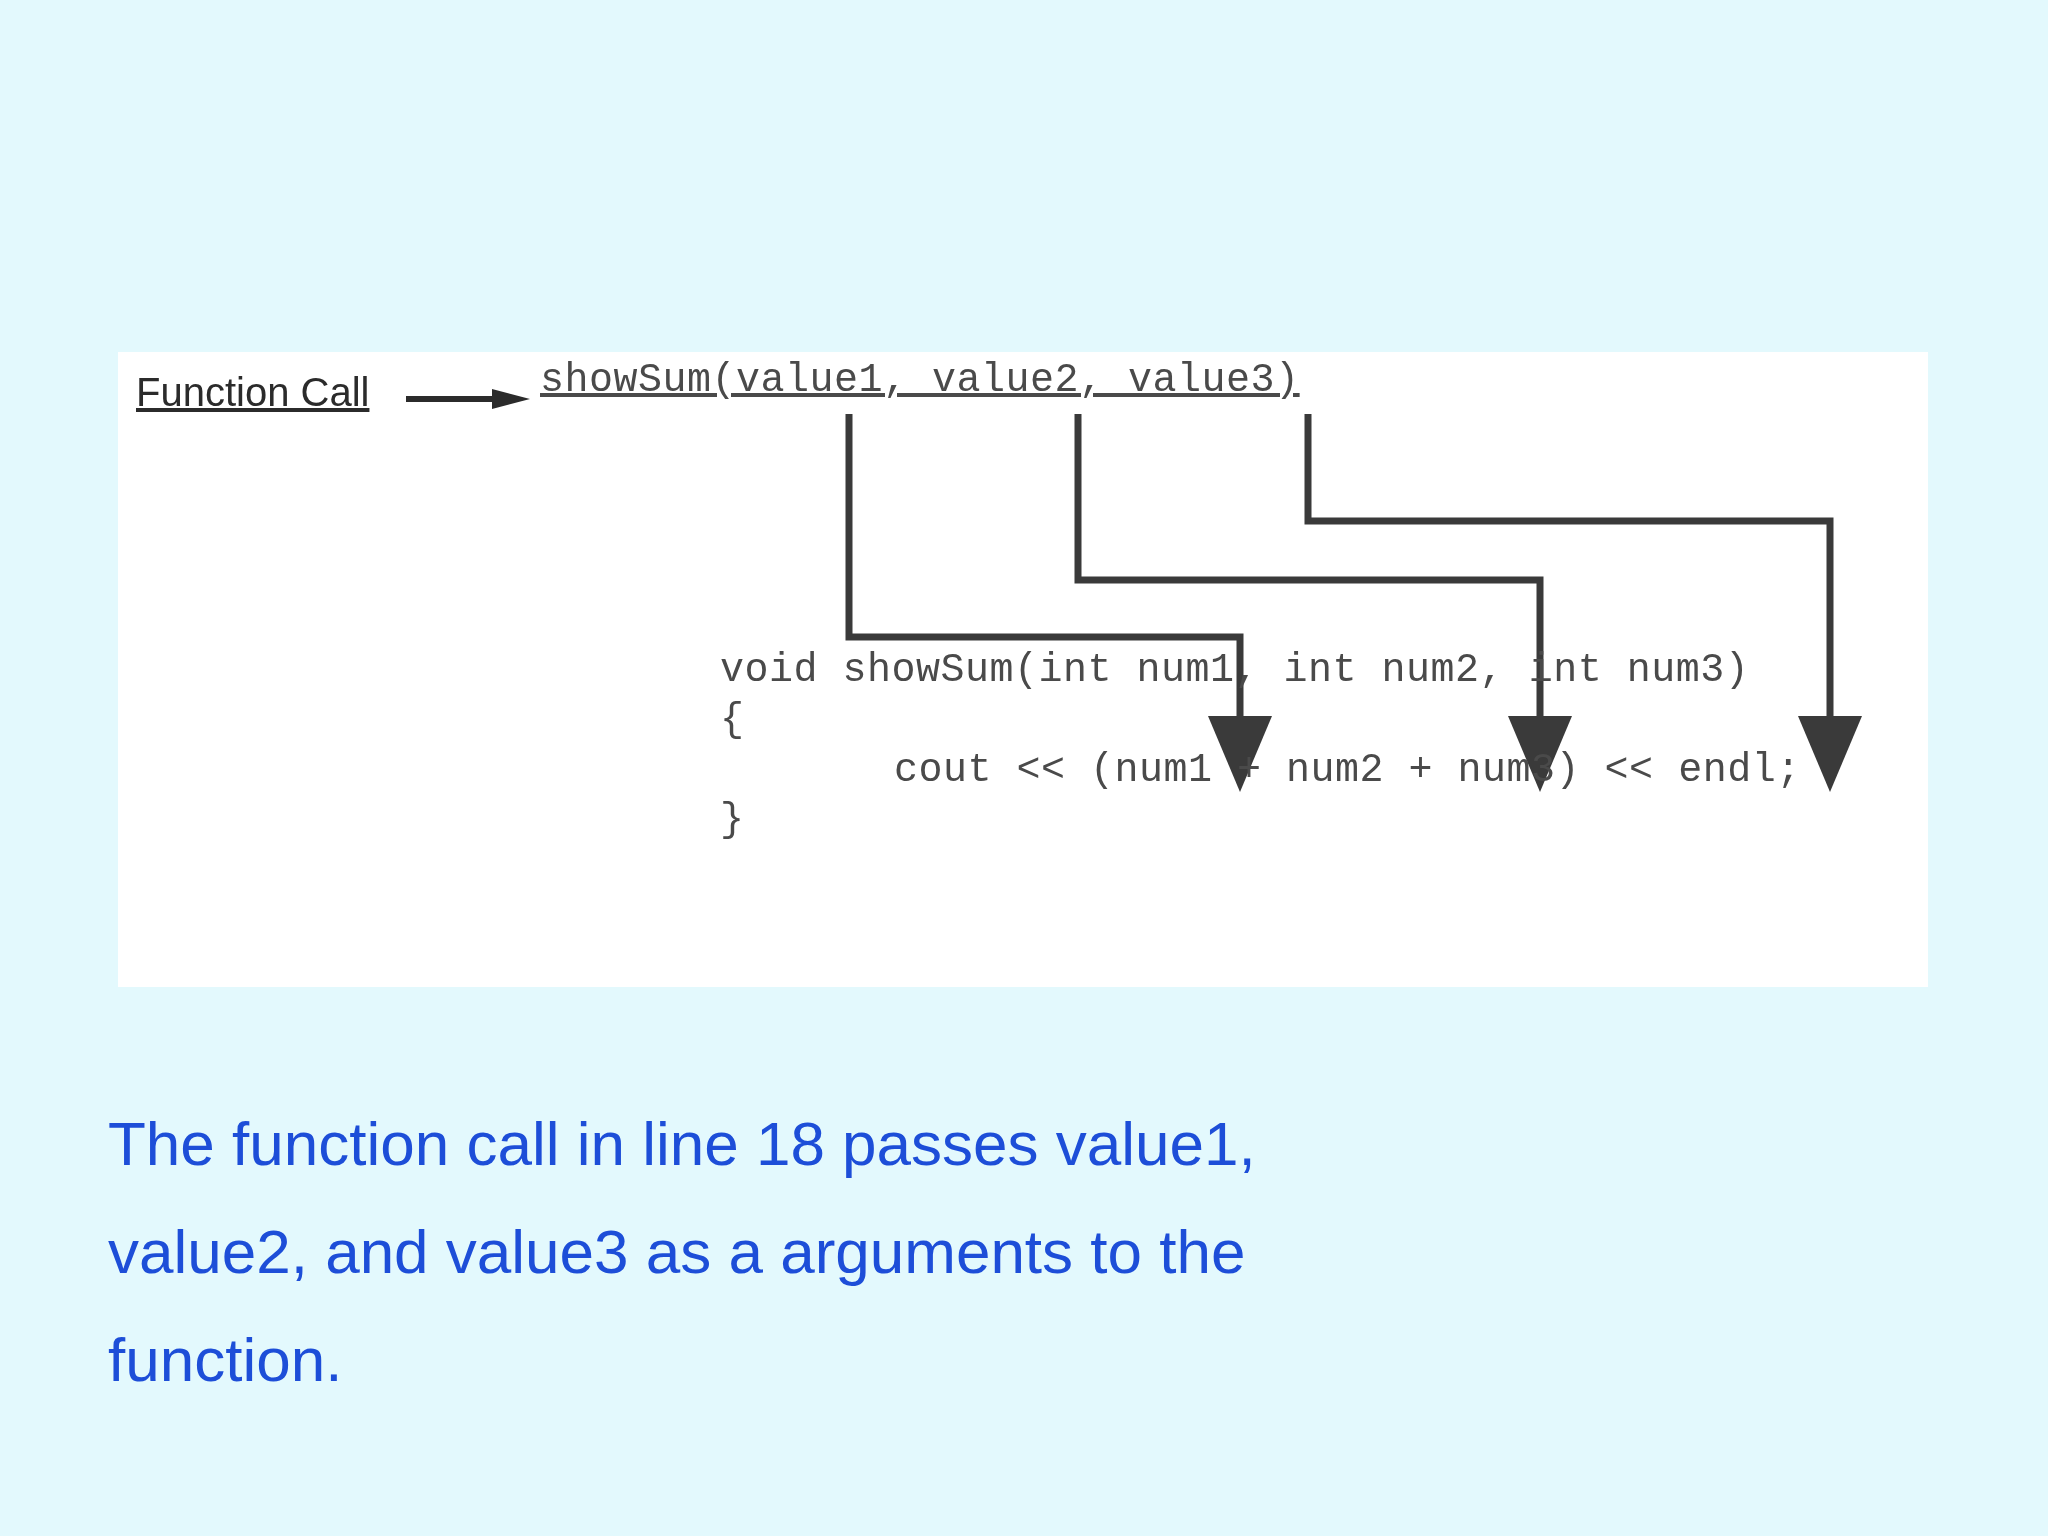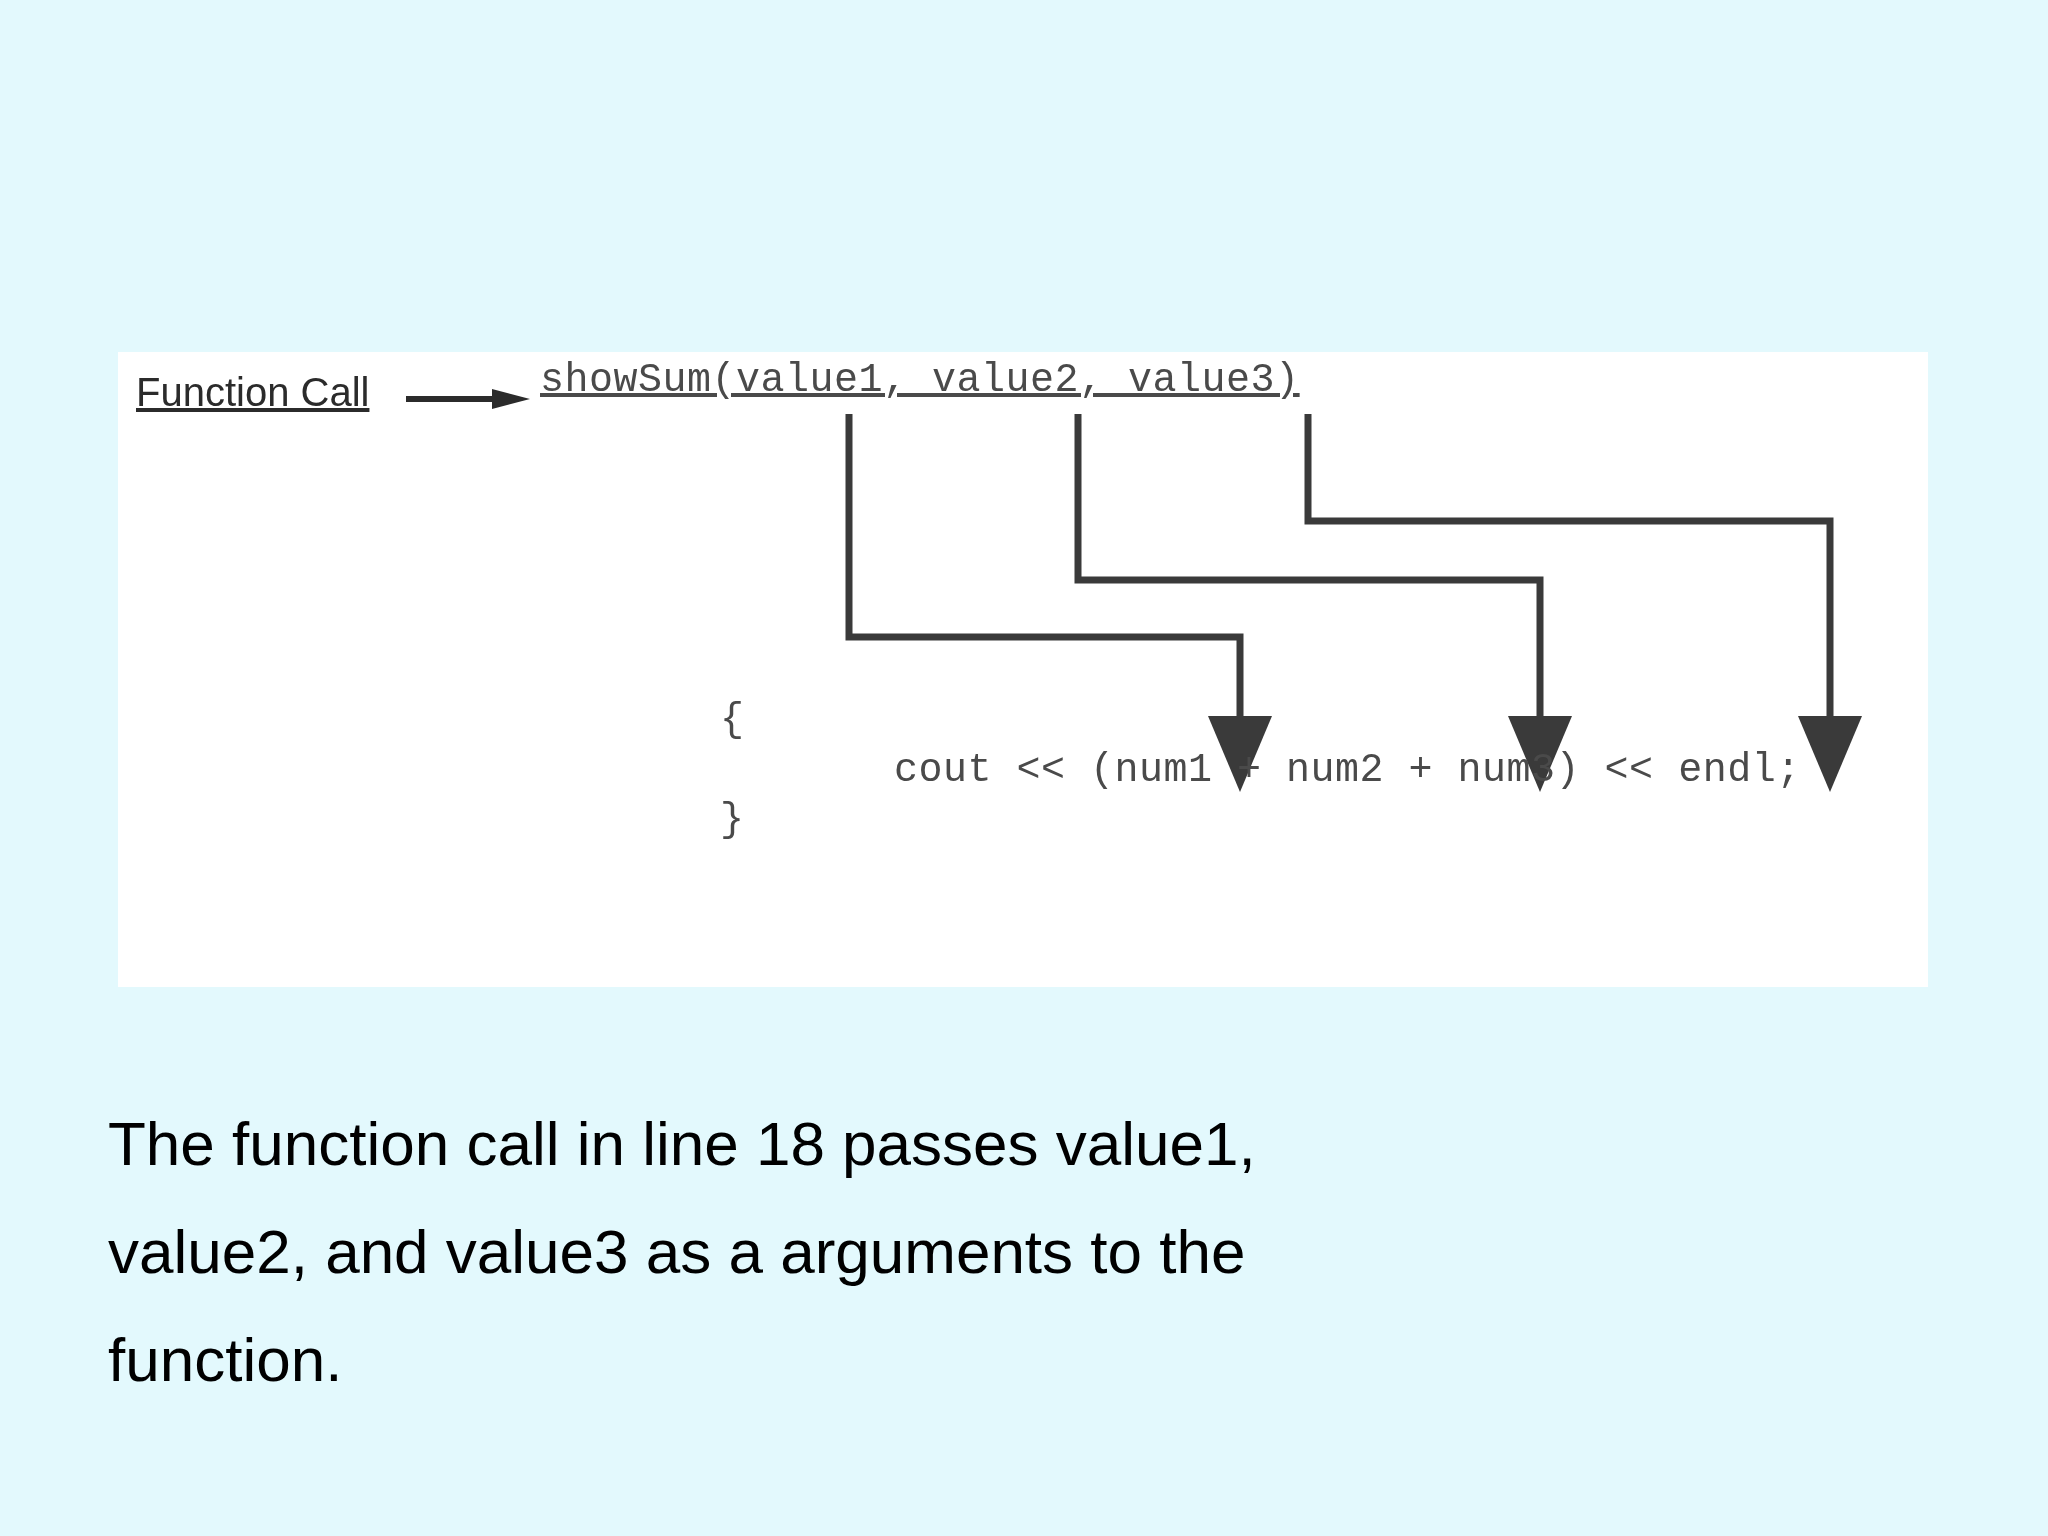--- a/index.html
+++ b/index.html
@@ -80,21 +80,21 @@
   #code-open-brace  { left: 602px;  top: 346px; }
   #code-cout        { left: 745px;  top: 396px; margin-left: 31px; }
   #code-close-brace { left: 602px;  top: 446px; }
 
   
   #caption {
     position: absolute;
     left: 108px;
     top: 1090px;
     width: 1720px;
-    color: #000000;
+    color: #1d4ed8;
     font-family: "Liberation Sans", sans-serif;
     font-size: 62px;
     line-height: 108px;
     font-weight: 400;
   }
   .caption-line { display: block; white-space: nowrap; }
 
   
   #copyright {
     position: absolute;
@@ -132,20 +132,21 @@
 
         <path d="M 1190,62 L 1190,169 L 1712,169 L 1712,366"></path>
       </g>
       <g fill="#3a3a3a">
         <polygon points="1090,364 1154,364 1122,440"></polygon>
         <polygon points="1390,364 1454,364 1422,440"></polygon>
         <polygon points="1680,364 1744,364 1712,440"></polygon>
       </g>
     </svg>
 
+    <div class="code-line" id="code-signature">void showSum(int num1, int num2, int num3)</div>
 
     <div class="code-line" id="code-open-brace">{</div>
 
     <div class="code-line" id="code-cout">cout &lt;&lt; (num1 + num2 + num3) &lt;&lt; endl;</div>
 
     <div class="code-line" id="code-close-brace">}</div>
 
   </div>
 
   <div id="caption">

